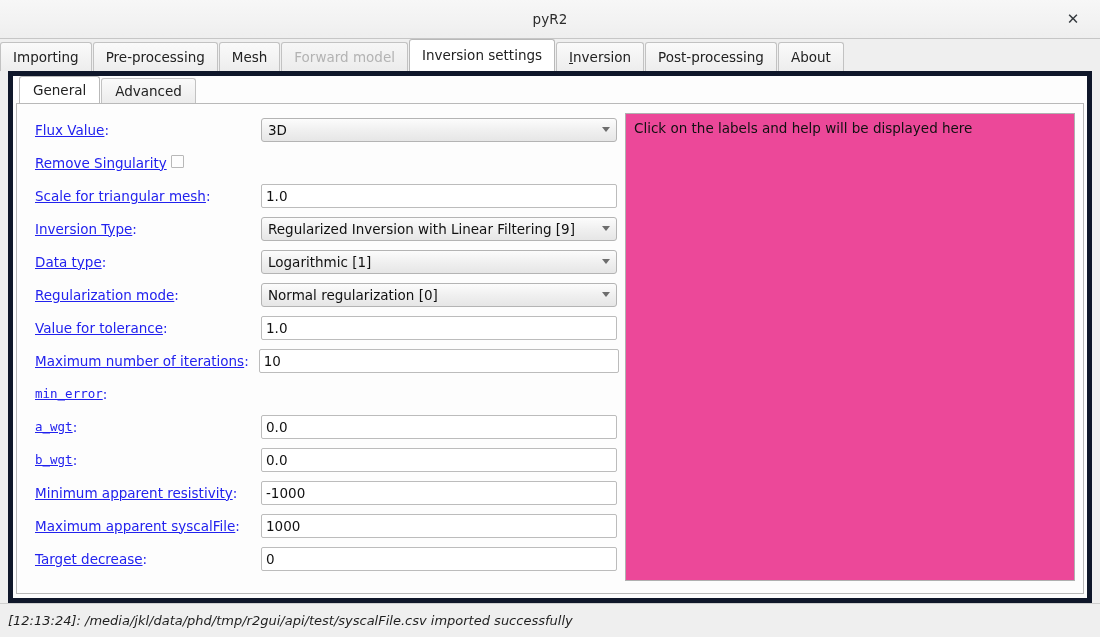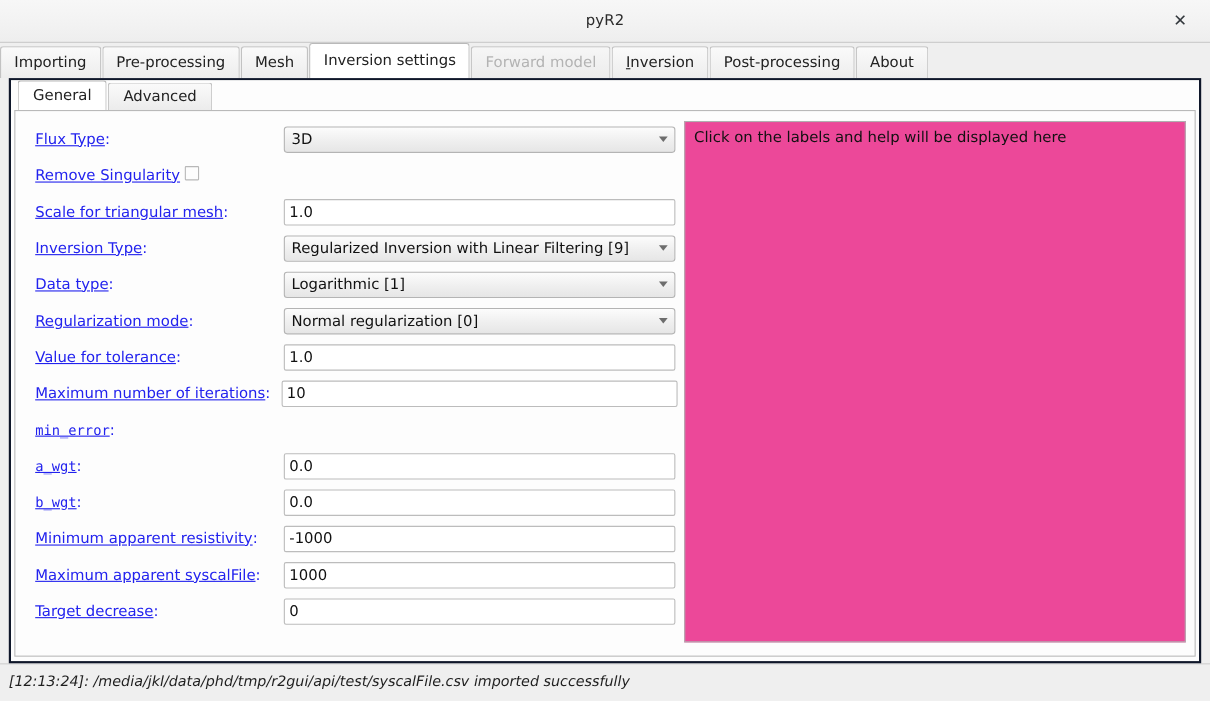--- a/index.html
+++ b/index.html
@@ -100,21 +100,21 @@
     background: linear-gradient(to bottom, #f6f6f6 0%, #ececec 100%);
   }
   .tab .mnem { text-decoration: underline; }
 
   
   #page {
     position: relative;
     margin: 0 8px 0 8px;
     flex: 1 1 auto;
     background: #fdfdfd;
-    border: 2px solid #0f172a;
+    border: 5px solid #0f172a;
     box-sizing: border-box;
     display: flex;
     flex-direction: column;
     min-height: 0;
   }
 
   
   #subtabbar {
     height: 27px;
     flex: 0 0 27px;
@@ -295,39 +295,39 @@
 
   <div id="titlebar">
     <div id="title-text">pyR2</div>
     <div id="close-btn">✕</div>
   </div>
 
   <div id="tabbar">
       <div class="tab"><span>Importing</span></div>
       <div class="tab"><span>Pre-processing</span></div>
       <div class="tab"><span>Mesh</span></div>
+      <div class="tab disabled"><span>Forward model</span></div>
       <div class="tab active"><span>Inversion settings</span></div>
-      <div class="tab disabled"><span>Forward model</span></div>
       <div class="tab"><span class="mnem">I</span><span>nversion</span></div>
       <div class="tab"><span>Post-processing</span></div>
       <div class="tab"><span>About</span></div>
     </div>
 
   <div id="page">
 
     <div id="subtabbar">
         <div class="subtab active"><span>General</span></div>
         <div class="subtab"><span>Advanced</span></div>
       </div>
 
     <div id="subpage">
 
       <div id="form">
           <div class="row">
-            <span class="lbl"><span>Flux Type</span></span>
+            <span class="lbl"><span>Flux Value</span></span>
             <span class="colon">:</span>
             <div class="ctrl">
               <div class="combo w-main">
                 <span>3D</span>
                 <span class="arrow"></span>
               </div>
             </div>
           </div>
           <div class="row">
             <span class="lbl"><span>Remove Singularity</span></span>

